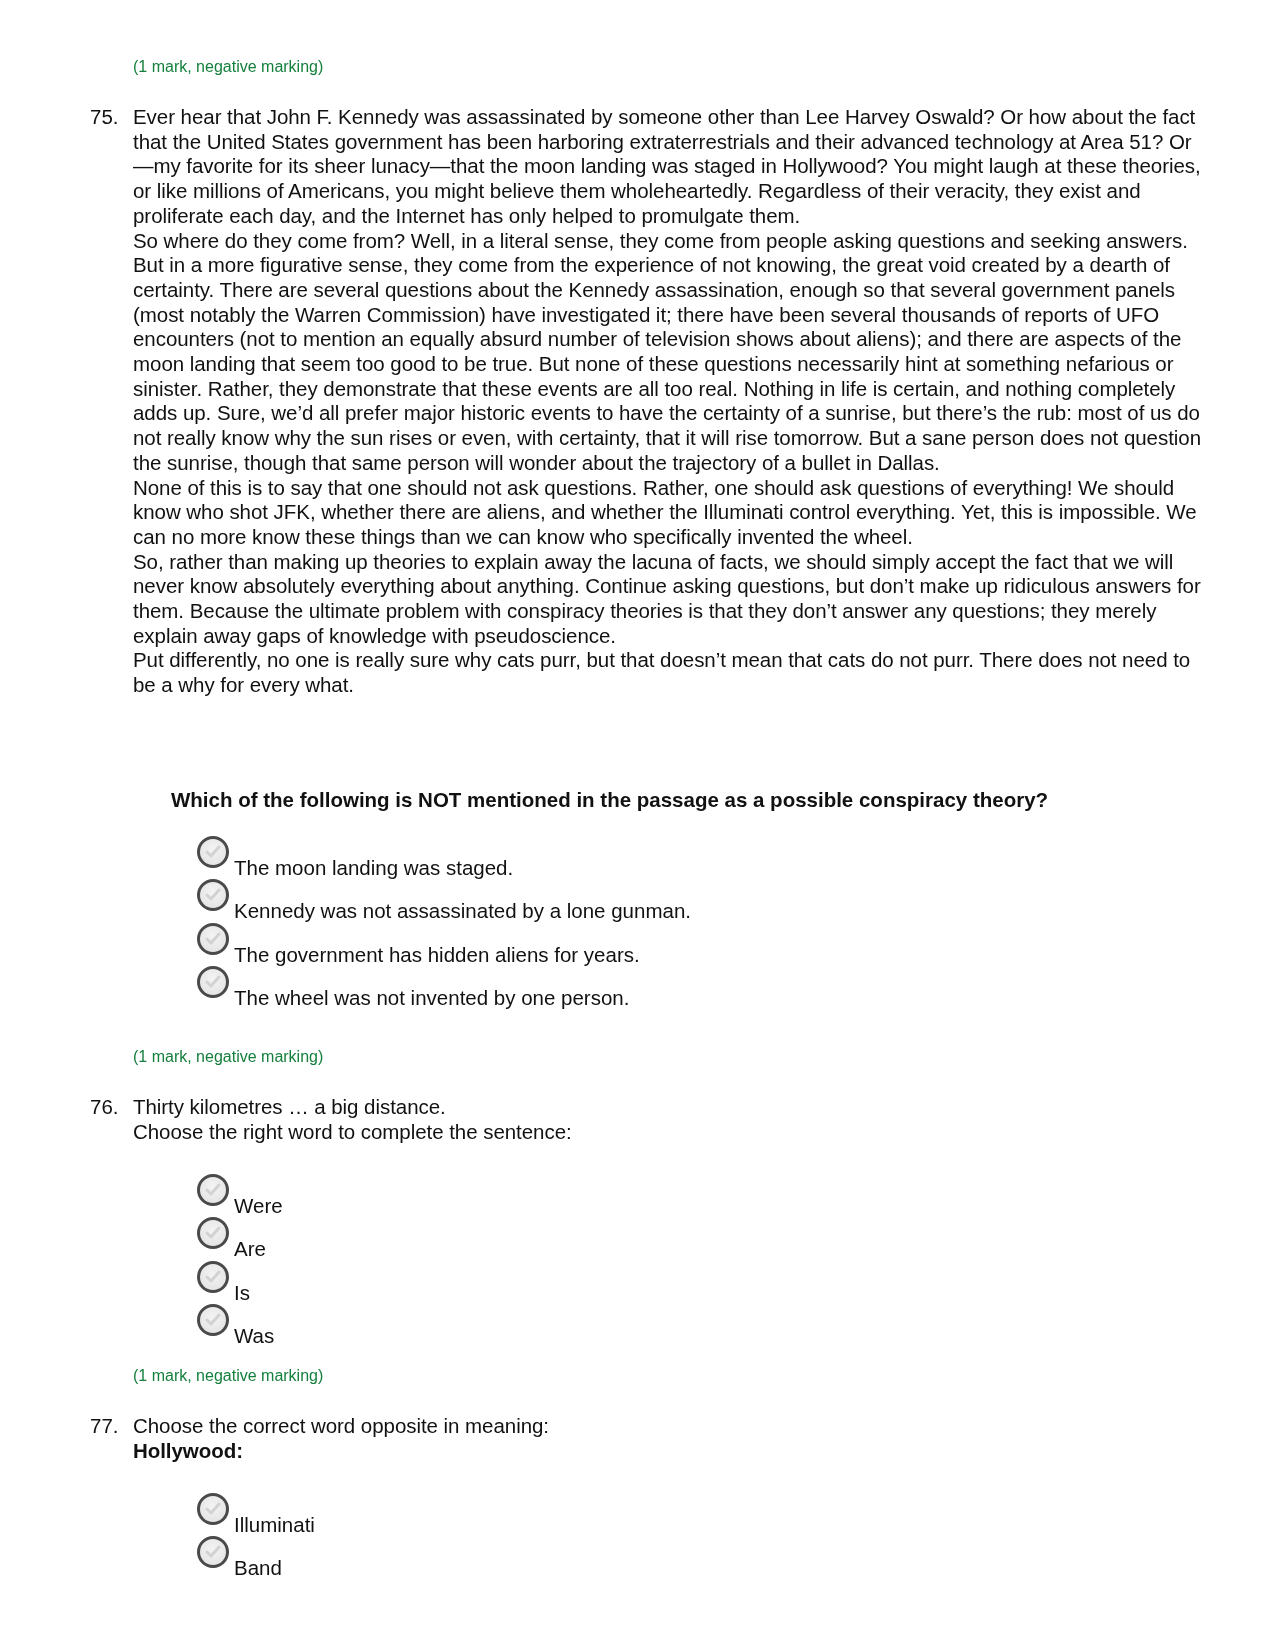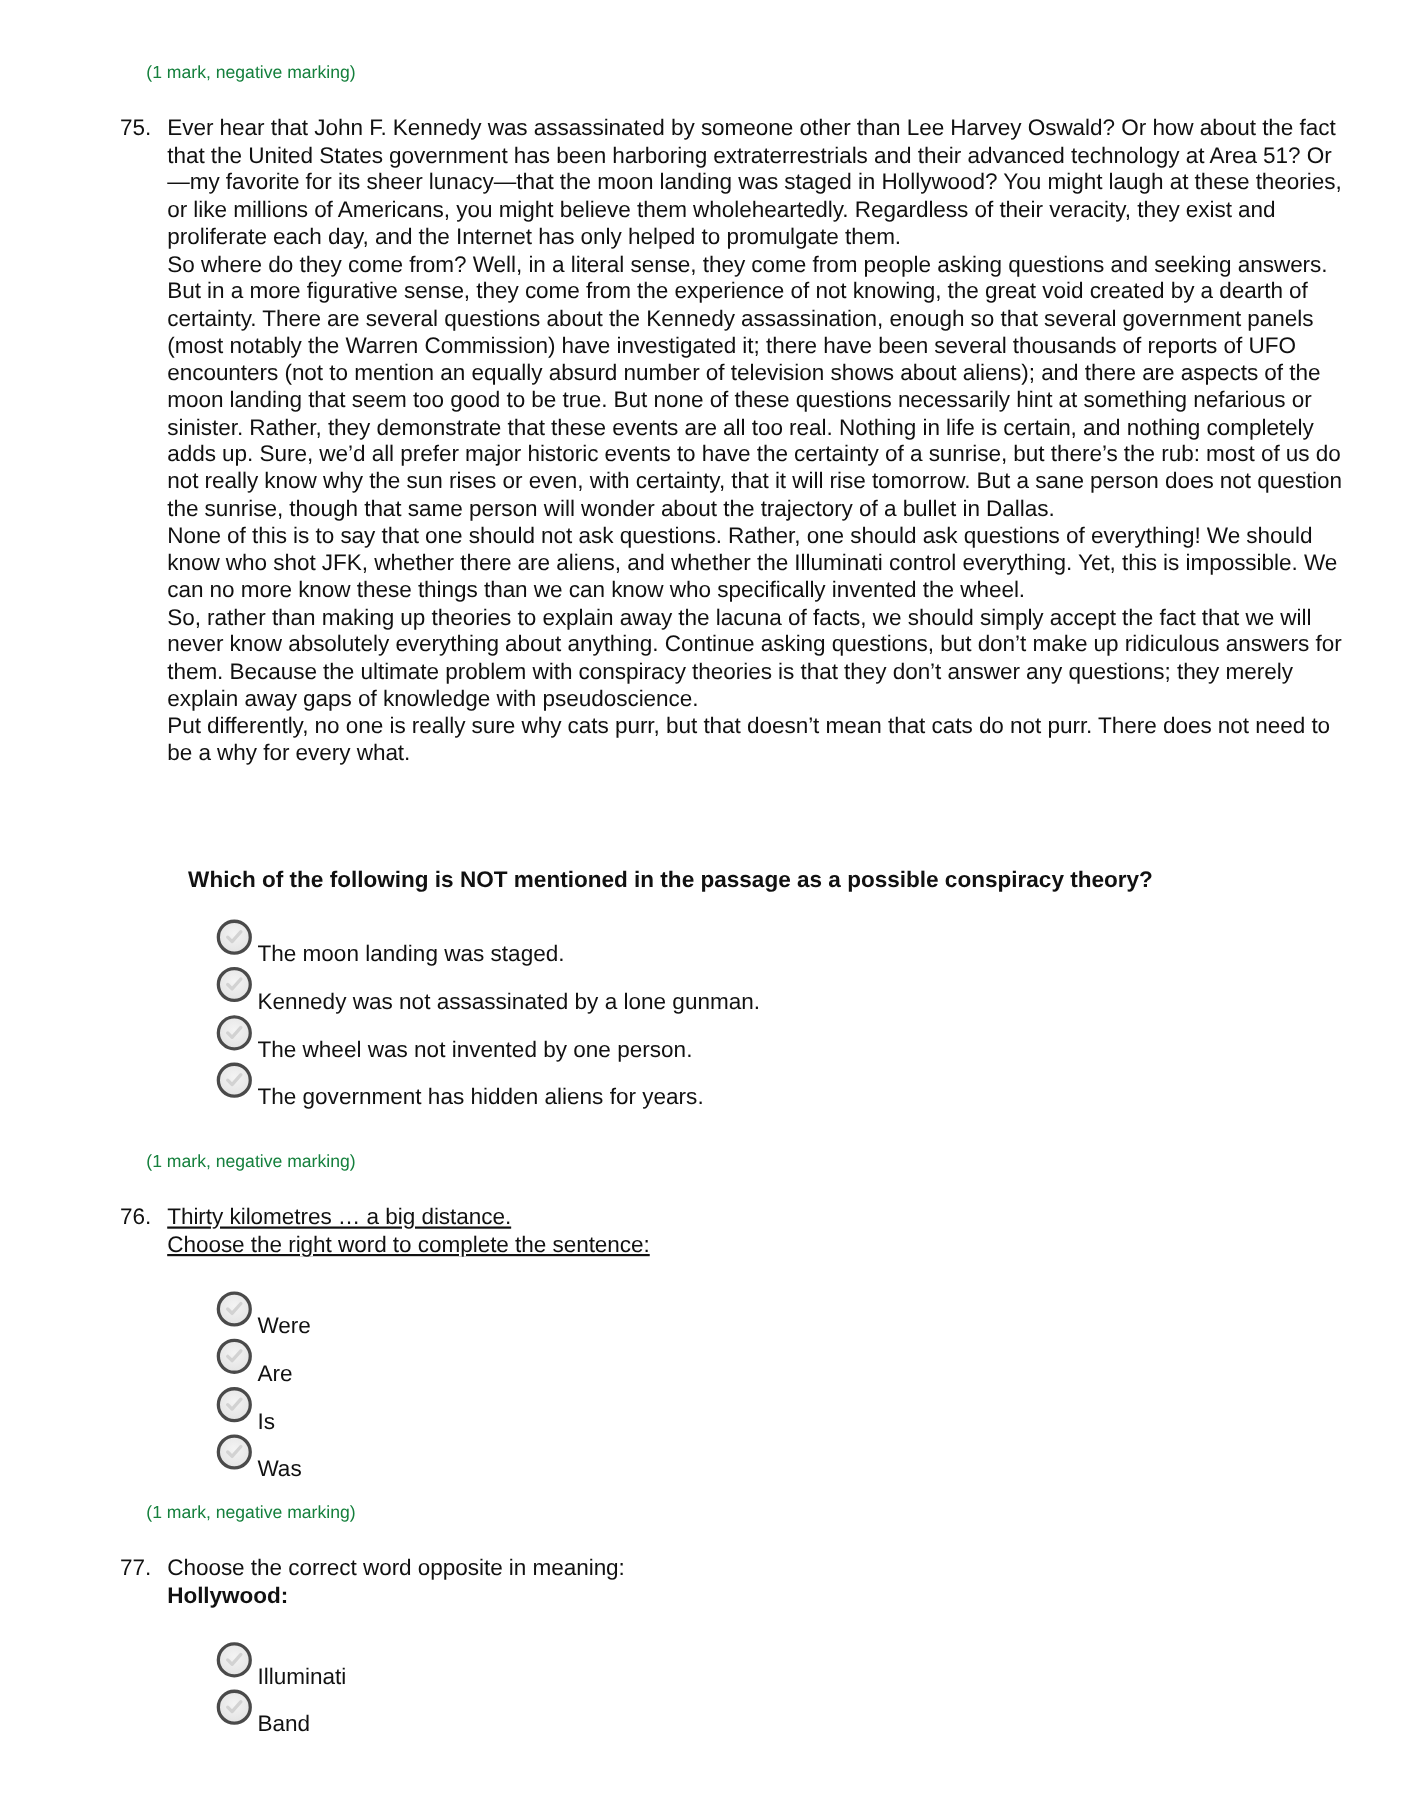--- a/index.html
+++ b/index.html
@@ -25,21 +25,20 @@
       position: absolute;
       left: 133px;
       font-size: 16px;
       color: #15803d;
       line-height: 20px;
     }
     .question {
       position: absolute;
       left: 90px;
       width: 1120px;
-      margin-left: 19px;
     }
     .q-number {
       position: absolute;
       left: 0;
       top: 0;
       font-size: 20.5px;
       line-height: 24.7px;
     }
     .q-body {
       margin-left: 43px;
@@ -128,35 +127,35 @@
           </svg>
       </span>
       <span class="option-label">Kennedy was not assassinated by a lone gunman.</span>
     </div>
     <div class="option">
       <span class="radio">
         <svg width="16" height="14" viewBox="0 0 16 14">
             <path d="M2 7 L6 11 L14 2" stroke="#d2d2d2" stroke-width="3" fill="none" stroke-linecap="round" stroke-linejoin="round"></path>
           </svg>
       </span>
+      <span class="option-label">The government has hidden aliens for years.</span>
+    </div>
+    <div class="option">
+      <span class="radio">
+        <svg width="16" height="14" viewBox="0 0 16 14">
+            <path d="M2 7 L6 11 L14 2" stroke="#d2d2d2" stroke-width="3" fill="none" stroke-linecap="round" stroke-linejoin="round"></path>
+          </svg>
+      </span>
       <span class="option-label">The wheel was not invented by one person.</span>
     </div>
-    <div class="option">
-      <span class="radio">
-        <svg width="16" height="14" viewBox="0 0 16 14">
-            <path d="M2 7 L6 11 L14 2" stroke="#d2d2d2" stroke-width="3" fill="none" stroke-linecap="round" stroke-linejoin="round"></path>
-          </svg>
-      </span>
-      <span class="option-label">The government has hidden aliens for years.</span>
-    </div>
   </div>
 
   <div class="marks" style="top:1047px;">(1 mark, negative marking)</div>
 
-  <div class="question" style="top:1095px;text-decoration:underline;">
+  <div class="question" style="top:1095px;">
     <div class="q-number">76.</div>
     <div class="q-body">
       <p>Thirty kilometres … a big distance.</p>
       <p>Choose the right word to complete the sentence:</p>
     </div>
   </div>
 
   <div class="options" style="top:1168px;">
     <div class="option">
       <span class="radio">

